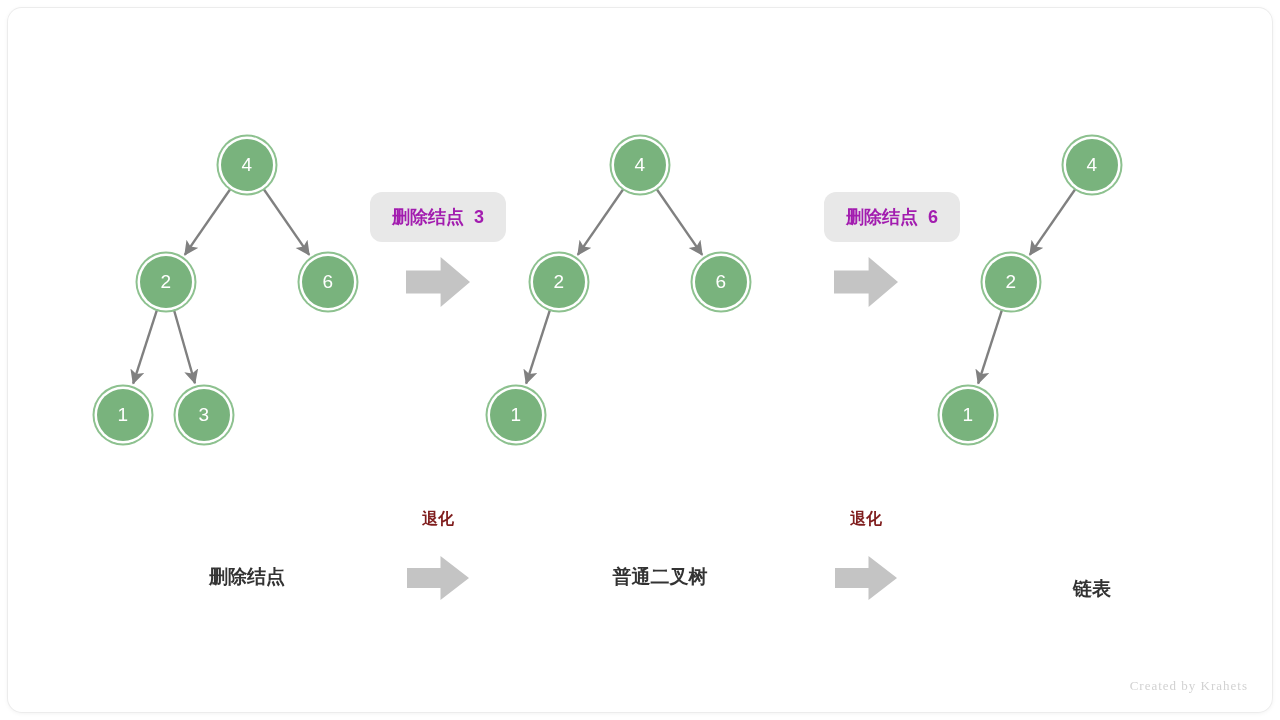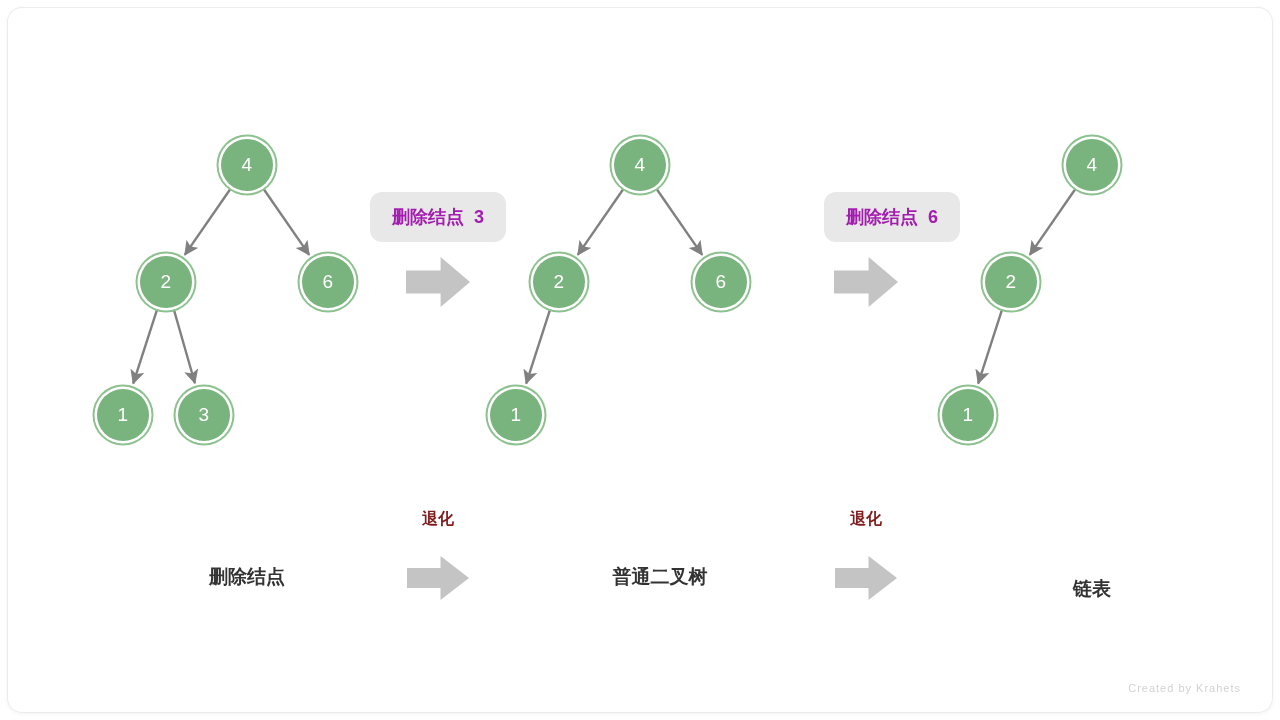--- a/index.html
+++ b/index.html
@@ -78,24 +78,24 @@
   .degrade {
     position: absolute;
     transform: translate(-50%, -50%);
     white-space: nowrap;
     font-size: 16px;
     font-weight: bold;
     color: #7f1d1d;
   }
   .watermark {
     position: absolute;
-    right: 31px;
+    right: 24px;
     bottom: 18px;
-    font-family: Liberation Sans, sans-serif;
-    font-size: 11px;
+    font-family: Liberation Serif, serif;
+    font-size: 13px;
     color: #d2d2d2;
     letter-spacing: 1px;
     white-space: nowrap;
   }
 </style>
 </head>
 <body>
 
 <div id="card">
   <div id="stage">

